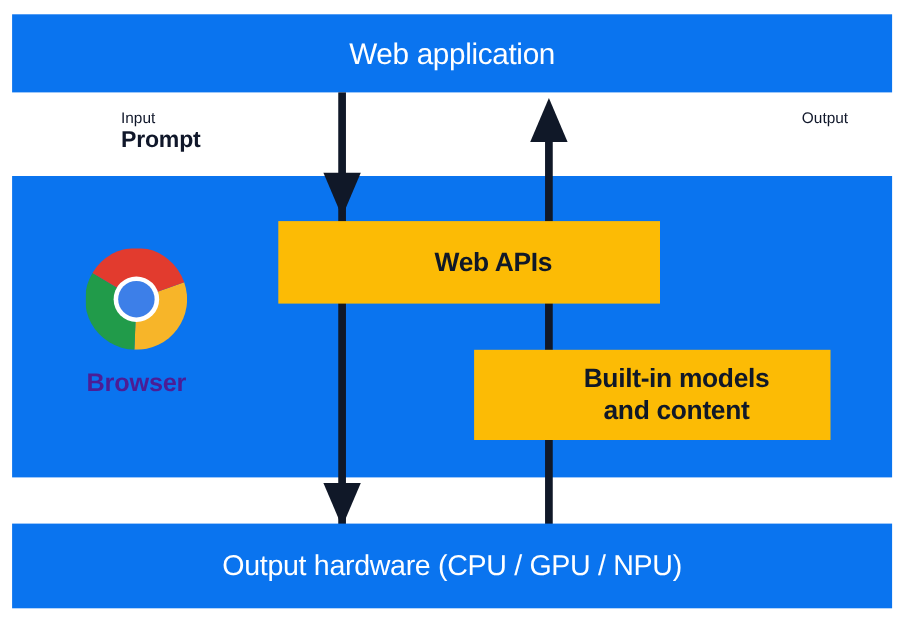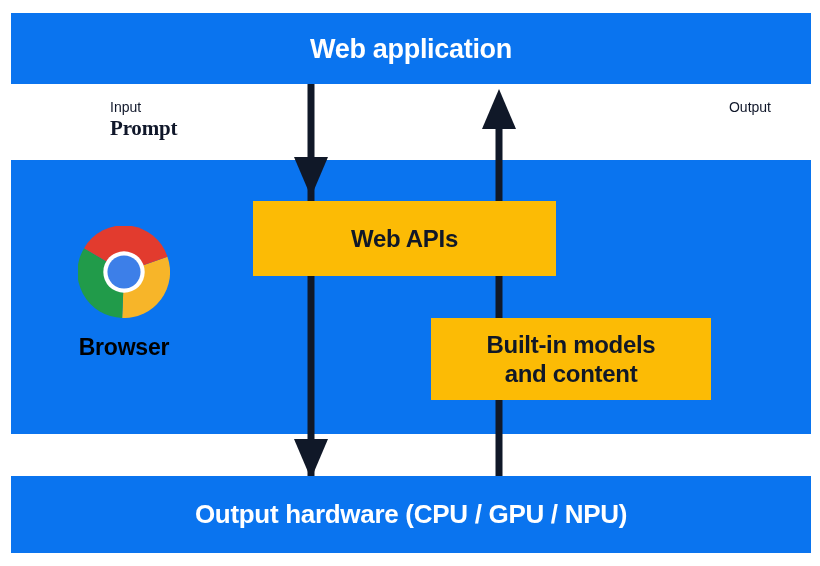--- a/index.html
+++ b/index.html
@@ -39,21 +39,21 @@
     top: 476px;
     height: 77px;
   }
 
   .band-title {
     position: absolute;
     left: 0;
     width: 100%;
     text-align: center;
     color: #ffffff;
-    font-weight: bold;
+    font-weight: normal;
     letter-spacing: -0.3px;
     white-space: nowrap;
   }
   #band-web-application .band-title {
     top: 21px;
     font-size: 27px;
   }
   #band-local-hardware .band-title {
     top: 23px;
     font-size: 26px;
@@ -79,21 +79,20 @@
   .edge-label .kind {
     display: block;
     font-size: 14px;
     font-weight: normal;
   }
   .edge-label .value {
     display: block;
     font-size: 21px;
     font-weight: bold;
     letter-spacing: -0.2px;
-    font-family: Liberation Serif, serif;
   }
   #edge-label-input {
     left: 110px;
     top: 99px;
     text-align: left;
   }
   #edge-label-output {
     right: 49px;
     top: 99px;
     text-align: right;
@@ -109,38 +108,39 @@
   }
   #chrome-icon {
     display: block;
     margin: 0 auto;
     width: 92px;
     height: 92px;
   }
   #browser-caption {
     display: block;
     margin-top: 16px;
-    color: #000000;
+    color: #4c1d95;
     font-size: 23px;
     font-weight: bold;
     letter-spacing: -0.2px;
   }
 
   
   .yellow-box {
     position: absolute;
     background: #fcbb05;
     color: #101828;
     display: flex;
     align-items: center;
     justify-content: center;
     text-align: center;
     font-weight: bold;
     letter-spacing: -0.3px;
     line-height: 1.22;
+    padding-left: 44px;
   }
   #box-web-apis {
     left: 253px;
     top: 201px;
     width: 303px;
     height: 75px;
     font-size: 24px;
     z-index: 3;
   }
   #box-builtin-models {

